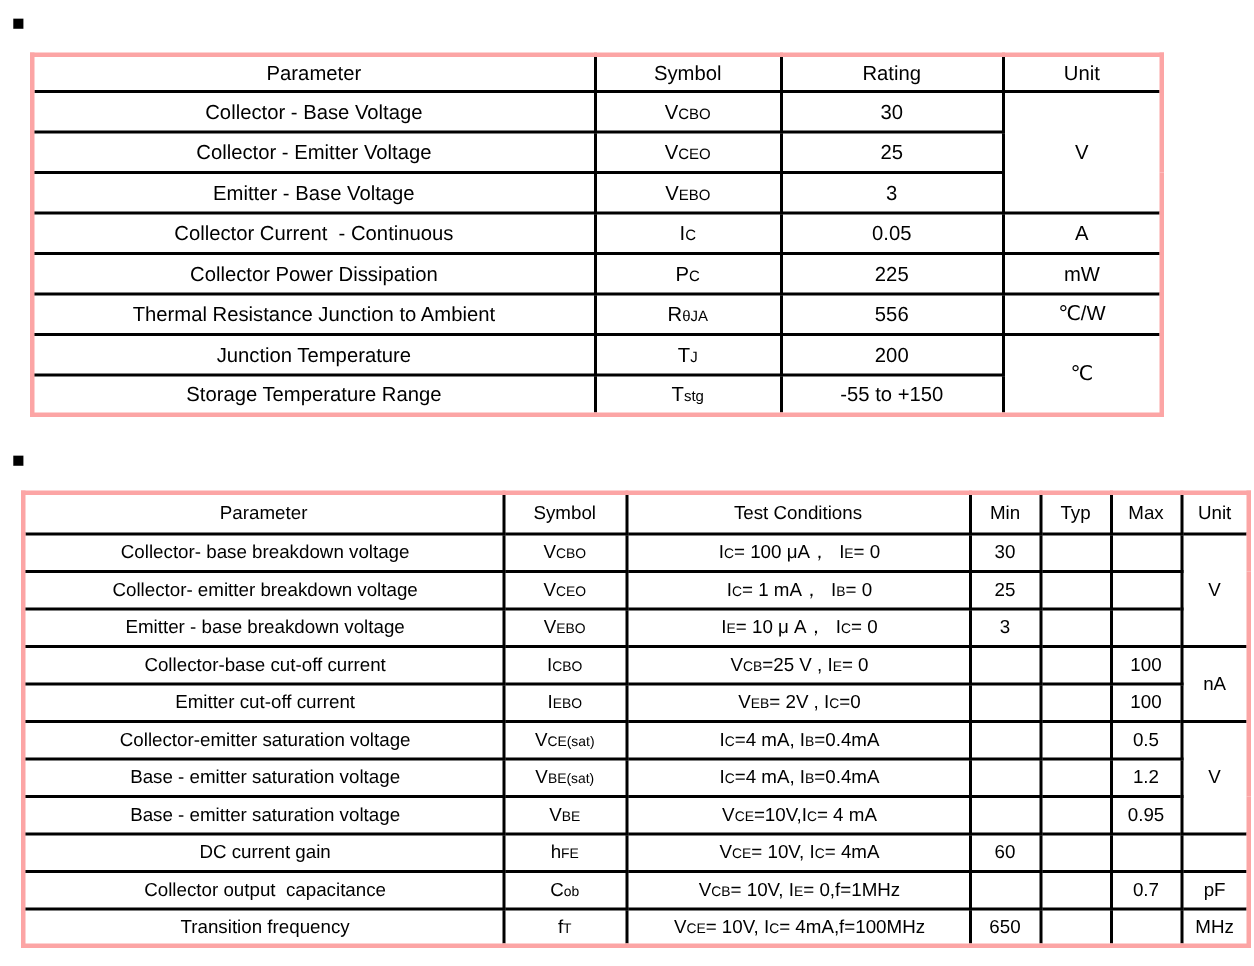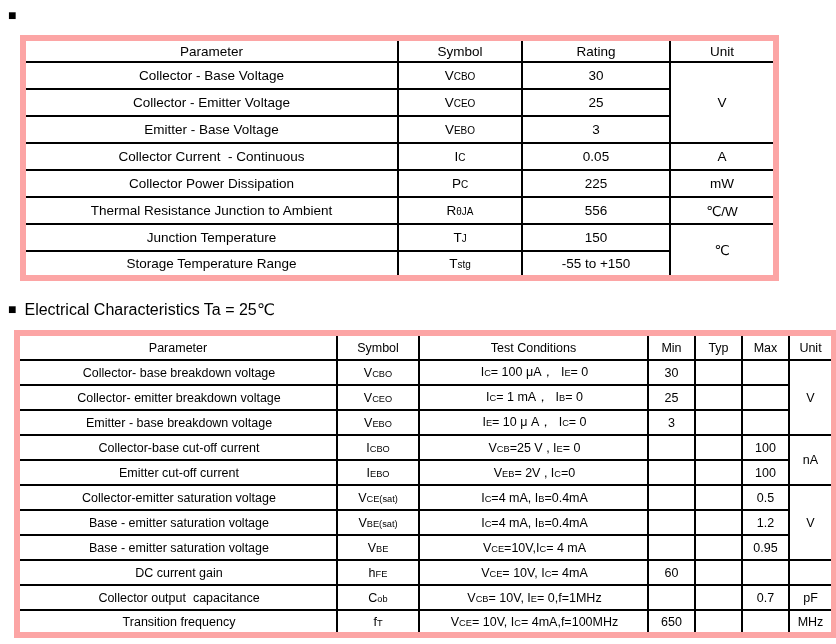--- a/index.html
+++ b/index.html
@@ -12,21 +12,21 @@
   }
   .section-title {
     display: flex; align-items: center;
     font-size: 16px; line-height: 19px; color: #000;
   }
   .section-title .bullet { font-size: 14px; margin-right: 8px; line-height: 19px; }
   #title-abs { margin: 6px 0 0 8px; }
   #title-elec { margin: 19px 0 0 8px; }
 
   table { border-collapse: collapse; table-layout: fixed; background: #fff; }
-  .t1, .t2 { border: 6px solid #fca5a5; }
+  .t1, .t2 { border: 3px solid #fca5a5; }
   .t1 th, .t1 td, .t2 th, .t2 td {
     border: 2px solid #000;
     padding: 0 4px;
     text-align: center;
     vertical-align: middle;
     overflow: hidden;
     white-space: pre-wrap;
     font-weight: normal;
     color: #000;
   }
@@ -95,34 +95,33 @@
       </tr>
       <tr>
         <td class="cell-left">Thermal Resistance Junction to Ambient</td>
         <td>R<span class="sub">θJA</span></td>
         <td>556</td>
         <td>℃/W</td>
       </tr>
       <tr>
         <td class="cell-left">Junction Temperature</td>
         <td>T<span class="sub">J</span></td>
-        <td>150</td>
+        <td>200</td>
         <td rowspan="2">℃</td>
       </tr>
       <tr>
         <td class="cell-left">Storage Temperature Range</td>
         <td>T<span class="sub">stg</span></td>
         <td>-55 to +150</td>
       </tr>
     </tbody>
   </table>
 
   <div class="section-title" id="title-elec">
     <span class="bullet">■</span>
-    <span>Electrical Characteristics Ta = 25℃</span>
   </div>
 
   <table class="t2">
     <colgroup>
         <col style="width:320px">
         <col style="width:82px">
         <col style="width:229px">
         <col style="width:47px">
         <col style="width:47px">
         <col style="width:47px">

